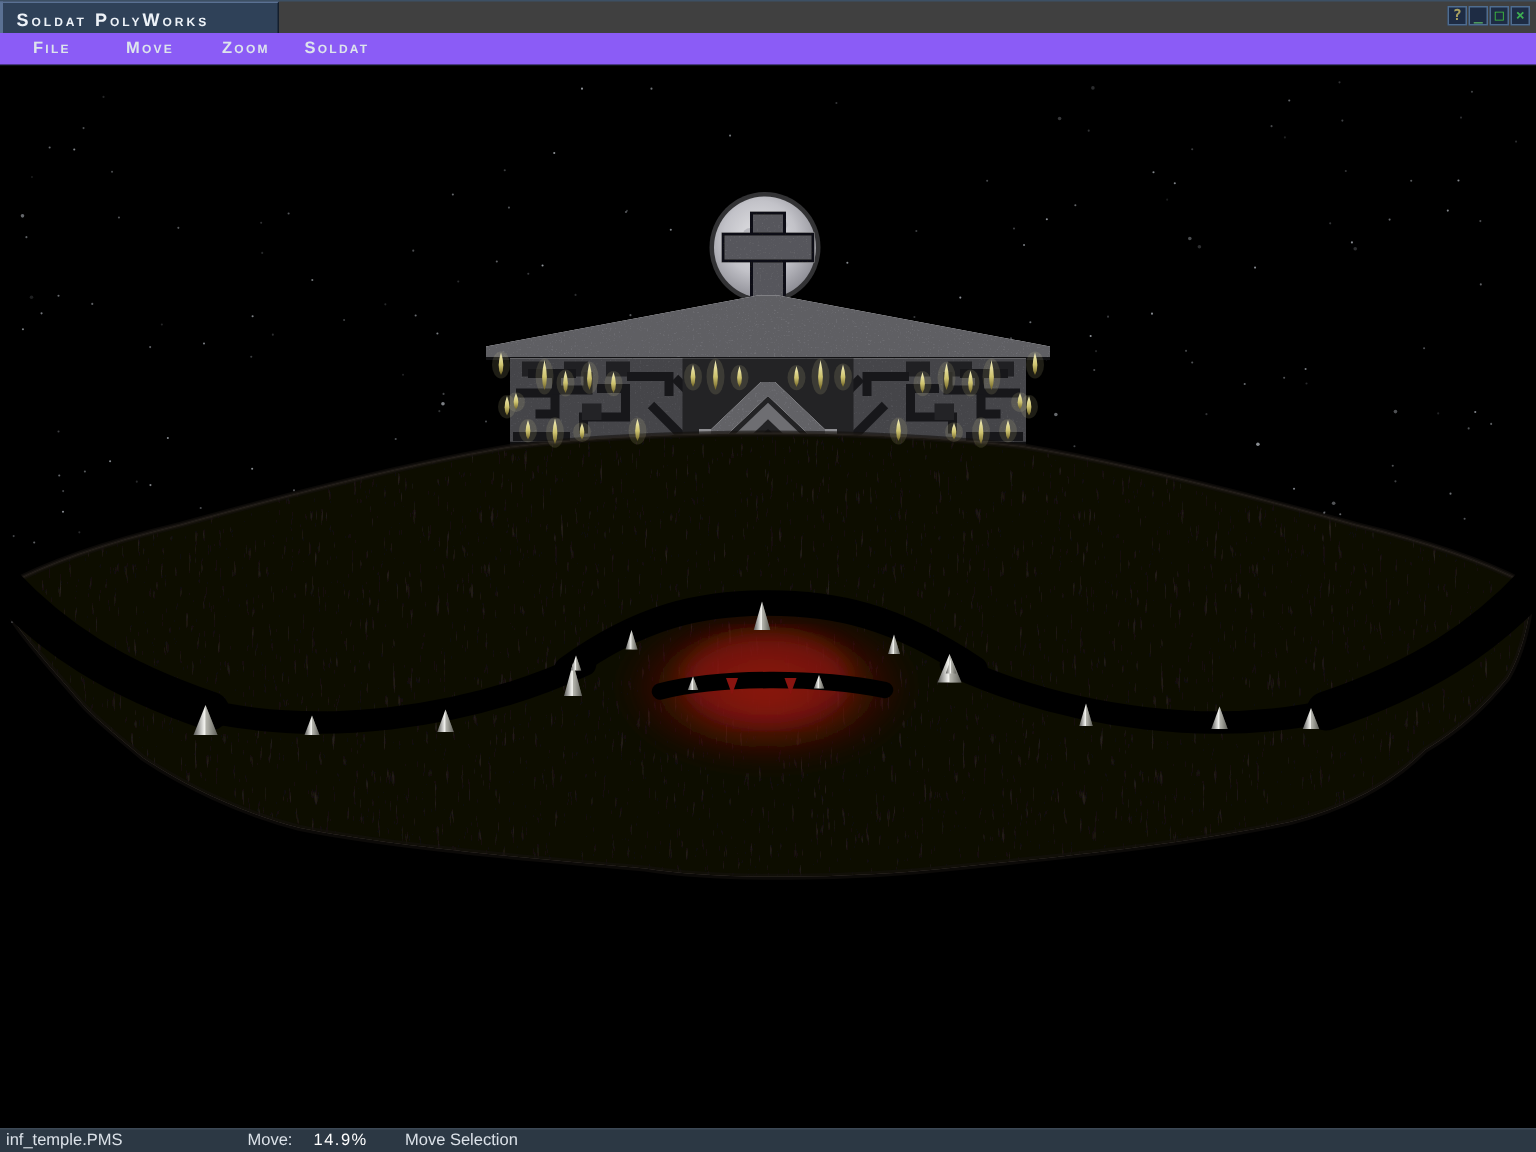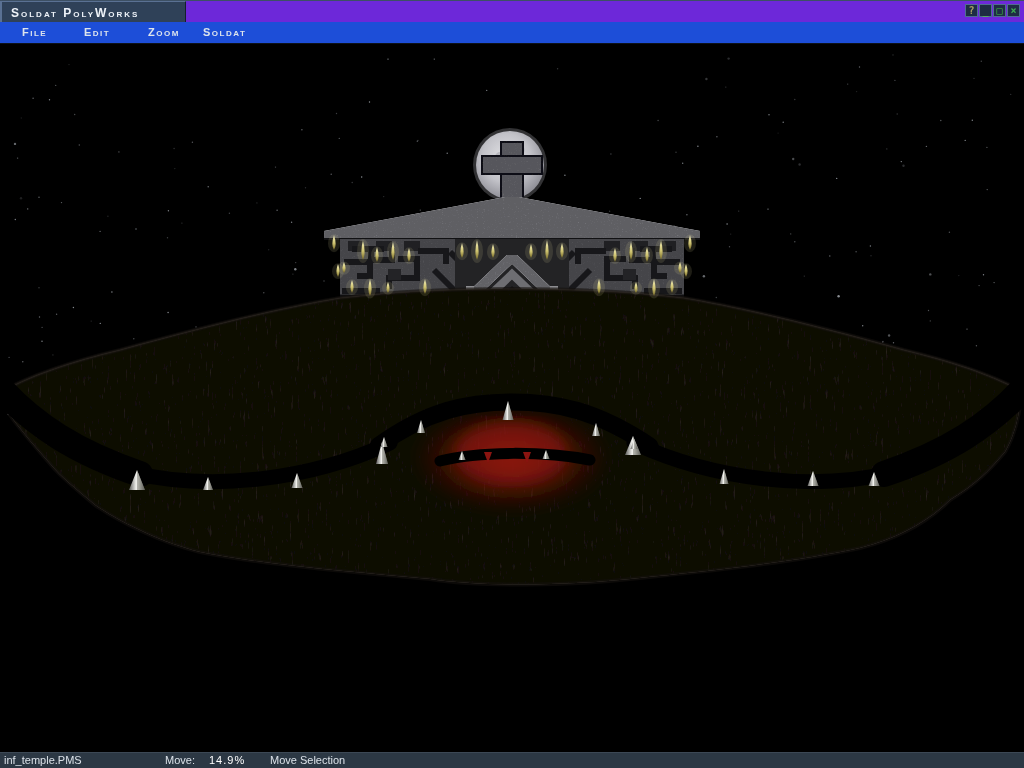--- a/index.html
+++ b/index.html
@@ -1,33 +1,33 @@
 <!DOCTYPE html>
 <html><head>
 <meta charset="utf-8">
 <style>
   html,body{margin:0;padding:0;background:#000;}
   #app{position:relative;width:1024px;height:768px;overflow:hidden;background:#000;
        font-family:"Liberation Sans",sans-serif;}
   
   #titlebar{position:absolute;left:0;top:0;width:1024px;height:22px;
-            background:#6d28d9;border-top:1px solid #3d5064;box-sizing:border-box;}
+            background:#404040;border-top:1px solid #3d5064;box-sizing:border-box;}
   #title-panel{position:absolute;left:0;top:0;width:186px;height:22px;background:#2f4158;
                border-top:1px solid #5a7193;border-left:2px solid #5a7193;
                border-right:1px solid #141e2c;box-sizing:border-box;
                display:flex;align-items:center;}
   #title-text{color:#edf2f8;font-size:12px;font-weight:bold;font-variant:small-caps;
               letter-spacing:2px;padding-left:9px;white-space:nowrap;}
   #win-controls{position:absolute;right:4px;top:3px;display:flex;gap:1px;}
   .win-btn{width:13px;height:13px;background:#1e2c44;border:1px solid #4f6d90;
            box-sizing:border-box;display:flex;align-items:center;justify-content:center;
            font-family:"DejaVu Sans Mono",monospace;font-size:10px;font-weight:bold;
            line-height:10px;cursor:default;}
   
-  #menubar{position:absolute;left:0;top:22px;width:1024px;height:22px;background:#1d4ed8;
+  #menubar{position:absolute;left:0;top:22px;width:1024px;height:22px;background:#8b5cf6;
            border-bottom:1px solid #0d1219;box-sizing:border-box;}
   .menu-item{position:absolute;top:4px;color:#dde4ec;font-size:11px;font-weight:bold;
              font-variant:small-caps;letter-spacing:1.5px;cursor:default;}
   
   #canvas{position:absolute;left:0;top:44px;width:1024px;height:708px;background:#000;}
   #scene{display:block;}
   
   #statusbar{position:absolute;left:0;top:752px;width:1024px;height:16px;background:#2c3844;
              border-top:1px solid #3c4855;box-sizing:border-box;color:#dbe1e8;font-size:11px;}
   #sb-filename{position:absolute;left:4px;top:1px;}
@@ -48,21 +48,21 @@
     <div id="win-controls">
       <div class="win-btn" style="color:#a8a060">?</div>
       <div class="win-btn" style="color:#55a862">_</div>
       <div class="win-btn" style="color:#3ec23e">□</div>
       <div class="win-btn" style="color:#3eae52">×</div>
     </div>
   </div>
 
   <div id="menubar">
     <span class="menu-item" style="left:22px">File</span>
-    <span class="menu-item" style="left:84px">Edit</span>
+    <span class="menu-item" style="left:84px">Move</span>
     <span class="menu-item" style="left:148px">Zoom</span>
     <span class="menu-item" style="left:203px">Soldat</span>
   </div>
 
   <div id="canvas">
     <svg id="scene" width="1024" height="708" viewBox="0 44 1024 708" xmlns="http://www.w3.org/2000/svg">
       <defs>
         <radialGradient id="gMoon" cx="45%" cy="40%" r="65%">
           <stop offset="0%" stop-color="#e4e4e7"></stop>
           <stop offset="55%" stop-color="#c2c2c8"></stop>

